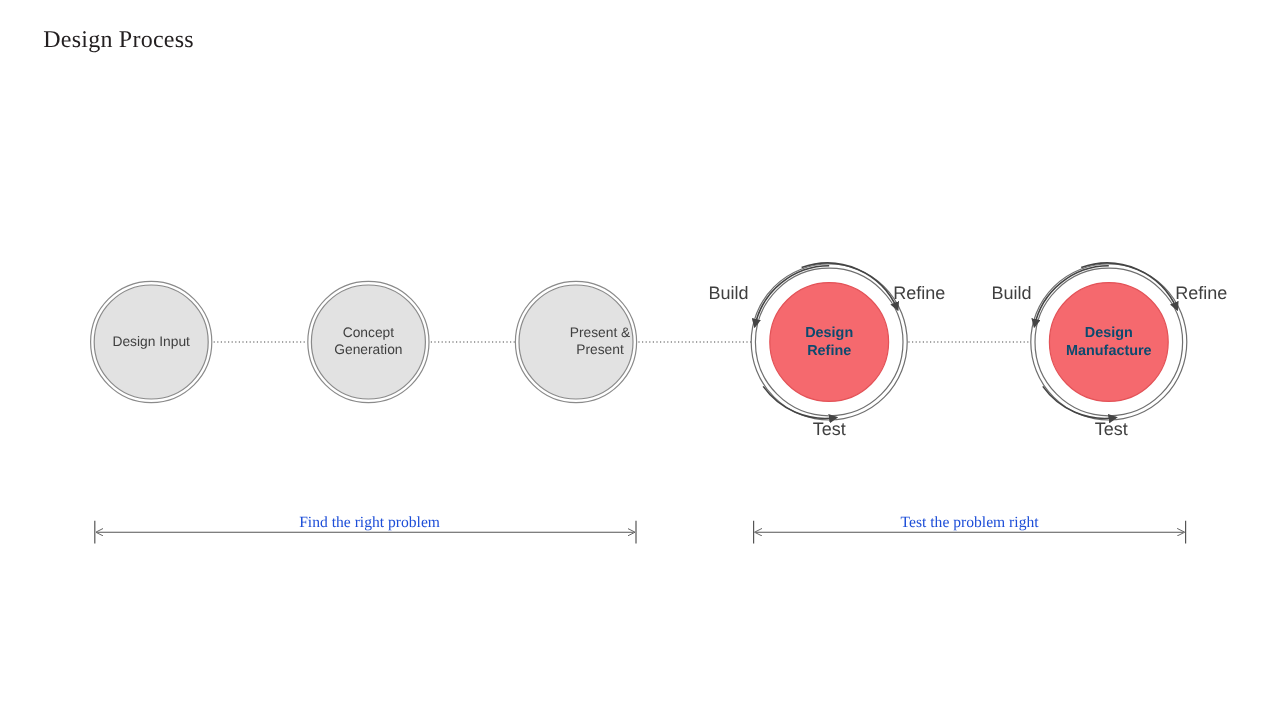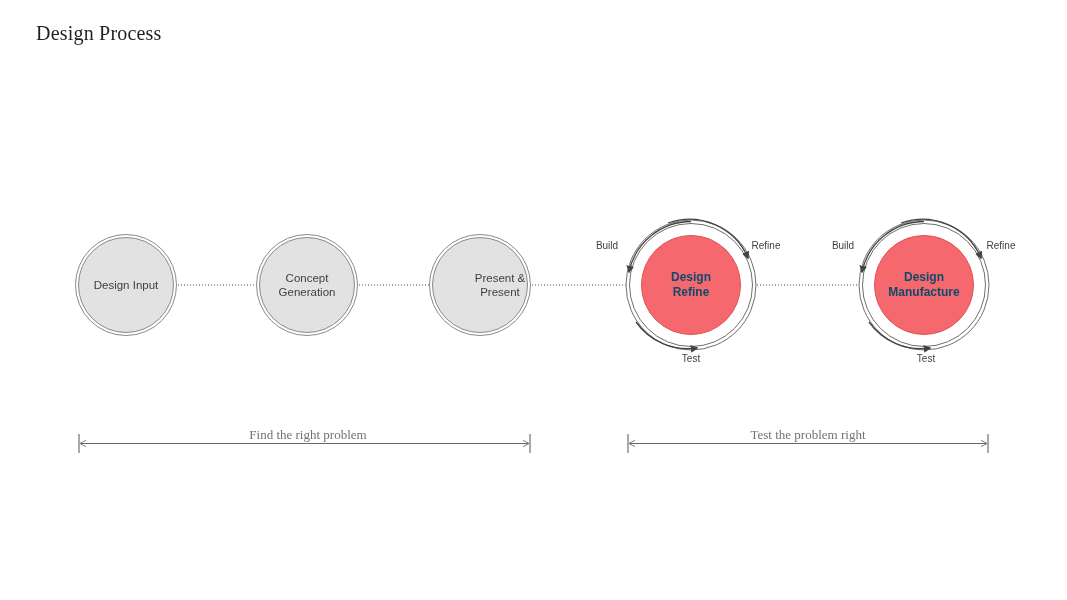--- a/index.html
+++ b/index.html
@@ -52,33 +52,33 @@
   .node-label.accent {
     font-size: 12px;
     color: #0c4a6e;
     line-height: 15px;
     font-weight: bold;
   }
 
   
   .cycle-label {
     position: absolute;
-    font-size: 10px;
+    font-size: 15px;
     color: #3f3f3f;
     white-space: nowrap;
     transform: translate(-50%, -50%);
     pointer-events: none;
   }
 
   
   .phase-label {
     position: absolute;
     font-family: "Liberation Serif", serif;
     font-size: 13px;
-    color: #737373;
+    color: #1d4ed8;
     white-space: nowrap;
     transform: translate(-50%, -50%);
     pointer-events: none;
   }
 </style>
 </head>
 <body>
 
 <div id="page-title">Design Process</div>
 

